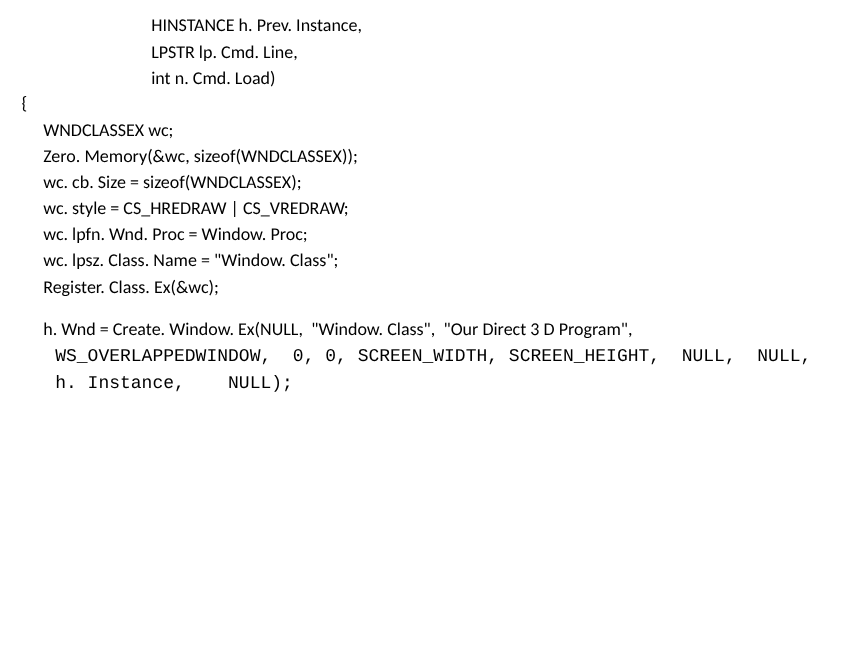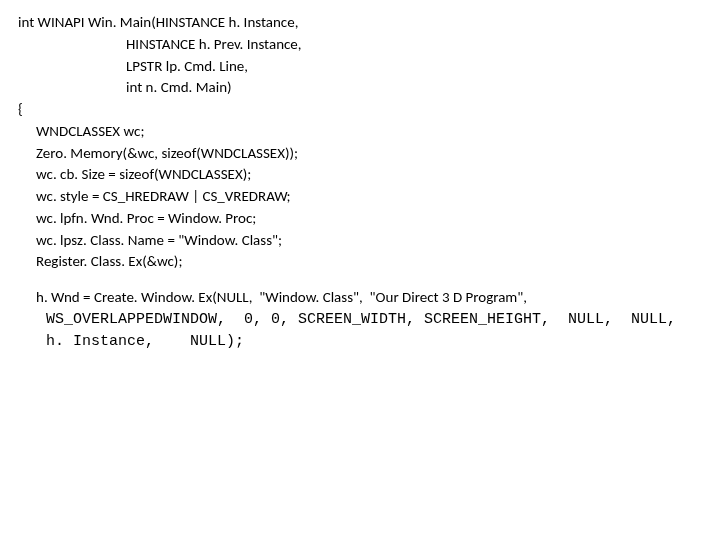--- a/index.html
+++ b/index.html
@@ -29,24 +29,23 @@
   .ind1b{ padding-left: 0px; }      
   .ind2 { padding-left: 18px; }     
   .ind3 { padding-left: 28px; font-family: Liberation Mono, monospace; }     
   .blank { height: 14px; }
 </style>
 </head>
 <body>
 
 <div class="slide">
 
-  <div class="line ind0">int WINAPI Win. Main(HINSTANCE h. Instance,</div>
   <div class="line ind1">HINSTANCE h. Prev. Instance,</div>
   <div class="line ind1">LPSTR lp. Cmd. Line,</div>
-  <div class="line ind1">int n. Cmd. Main)</div>
+  <div class="line ind1">int n. Cmd. Load)</div>
   <div class="line ind1b">{</div>
   <div class="line ind2">WNDCLASSEX wc;</div>
   <div class="line ind2">Zero. Memory(&amp;wc, sizeof(WNDCLASSEX));</div>
   <div class="line ind2">wc. cb. Size = sizeof(WNDCLASSEX);</div>
   <div class="line ind2">wc. style = CS_HREDRAW | CS_VREDRAW;</div>
   <div class="line ind2">wc. lpfn. Wnd. Proc = Window. Proc;</div>
   <div class="line ind2">wc. lpsz. Class. Name = "Window. Class";</div>
   <div class="line ind2">Register. Class. Ex(&amp;wc);</div>
 
   <div class="blank"></div>

